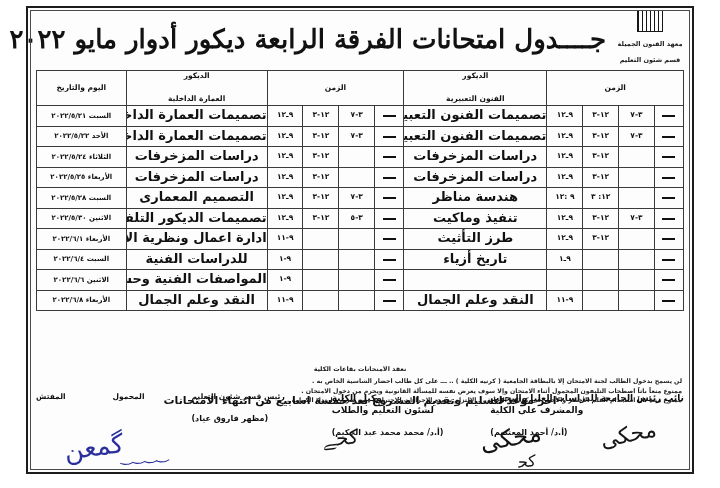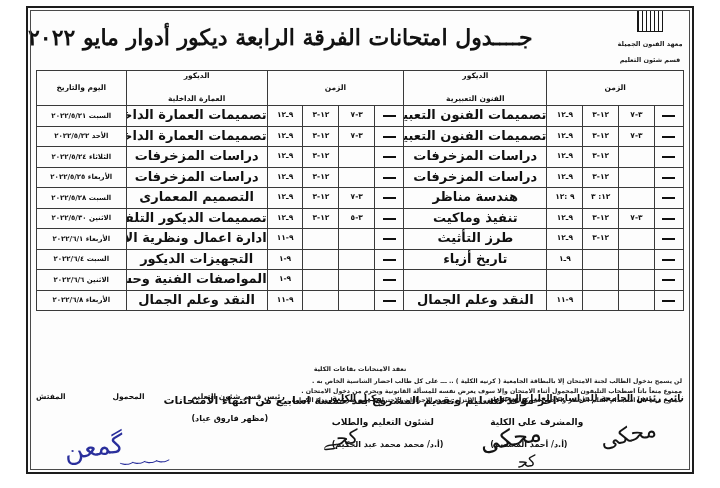--- a/index.html
+++ b/index.html
@@ -71,22 +71,22 @@
     transform: rotate(-3deg);
     white-space: nowrap;
   }
   .logo-line.second { transform: rotate(-2deg); }
 
   .doc-title {
     position: absolute;
     left: 0;
     right: 86px;
     top: 16px;
-    text-align: left;
-    font-size: 22px;
+    text-align: right;
+    font-size: 26px;
     font-weight: bold;
     color: #121212;
     font-family: "DejaVu Serif", "Liberation Serif", serif;
     letter-spacing: -0.5px;
     white-space: nowrap;
   }
 
   
   .grid-wrap {
     position: absolute;
@@ -194,21 +194,21 @@
     align-items: flex-start;
     font-weight: bold;
     color: #0f0f0f;
   }
   .sig-col {
     text-align: left;
     font-size: 9px;
     line-height: 1.35;
   }
   .sig-col.small { font-size: 7.5px; }
-  .sig-col .role2 { display: block; margin-top: 12px; }
+  .sig-col .role2 { display: block; }
   .sig-name {
     display: block;
     margin-top: 12px;
     font-size: 8px;
     white-space: nowrap;
   }
   .sig-scribble {
     position: absolute;
     font-family: "DejaVu Serif", "Liberation Serif", serif;
     pointer-events: none;
@@ -360,21 +360,21 @@
             <tr>
               <td class="dash"><span class="dash-mark"></span></td>
               <td class="time"></td>
               <td class="time"></td>
               <td class="time">٩ـ١</td>
               <td class="subject">تاريخ أزياء</td>
               <td class="dash"><span class="dash-mark"></span></td>
               <td class="time"></td>
               <td class="time"></td>
               <td class="time">٩-١</td>
-              <td class="subject">التجهيزات الديكور</td>
+              <td class="subject">للدراسات الفنية</td>
               <td class="day">السبت ٢٠٢٢/٦/٤</td>
             </tr>
             <tr>
               <td class="dash"><span class="dash-mark"></span></td>
               <td class="time"></td>
               <td class="time"></td>
               <td class="time"></td>
               <td class="subject"></td>
               <td class="dash"><span class="dash-mark"></span></td>
               <td class="time"></td>

